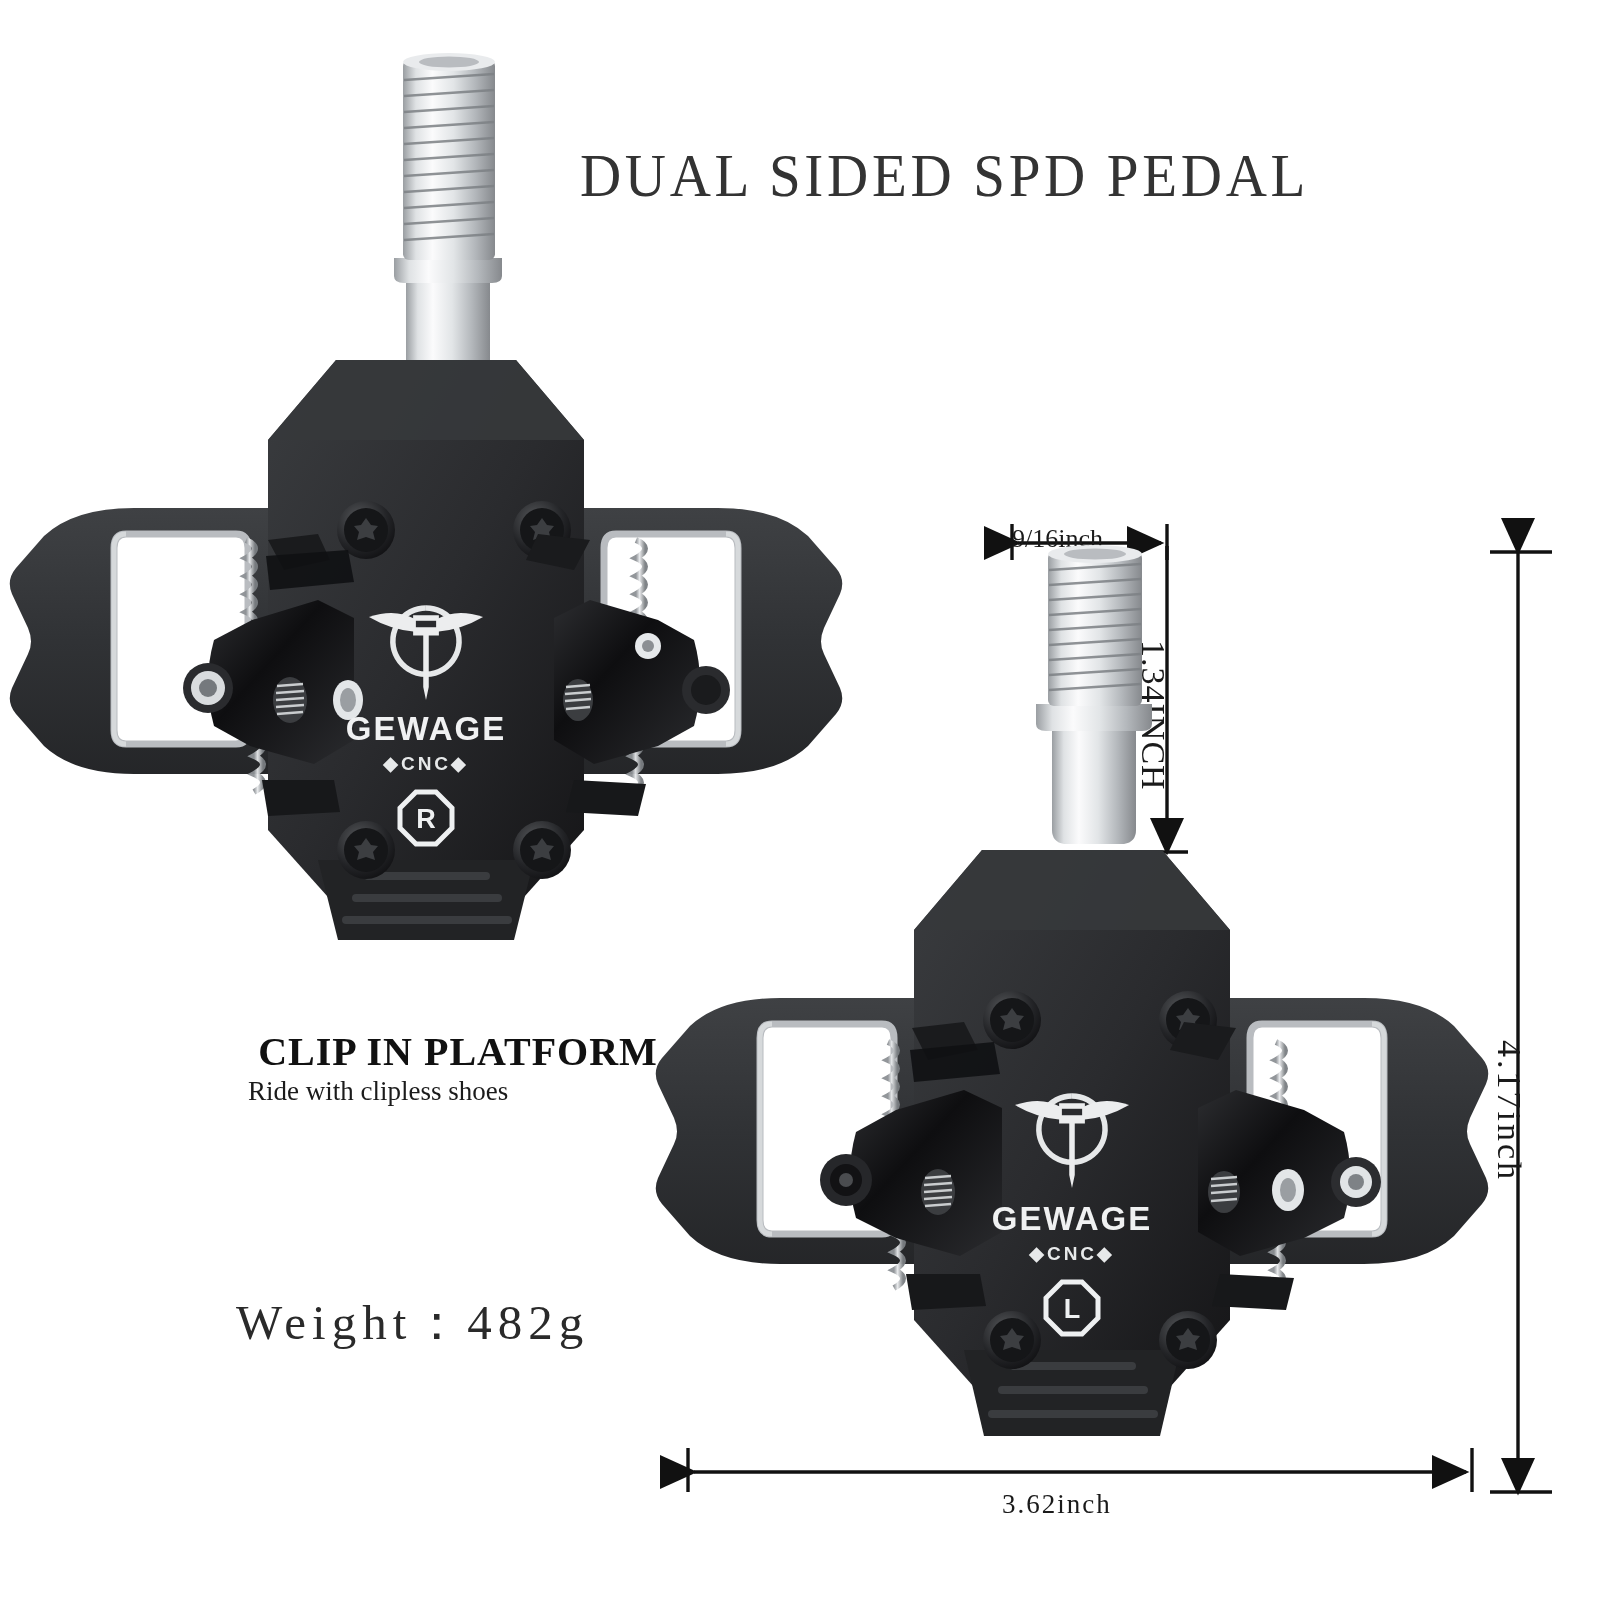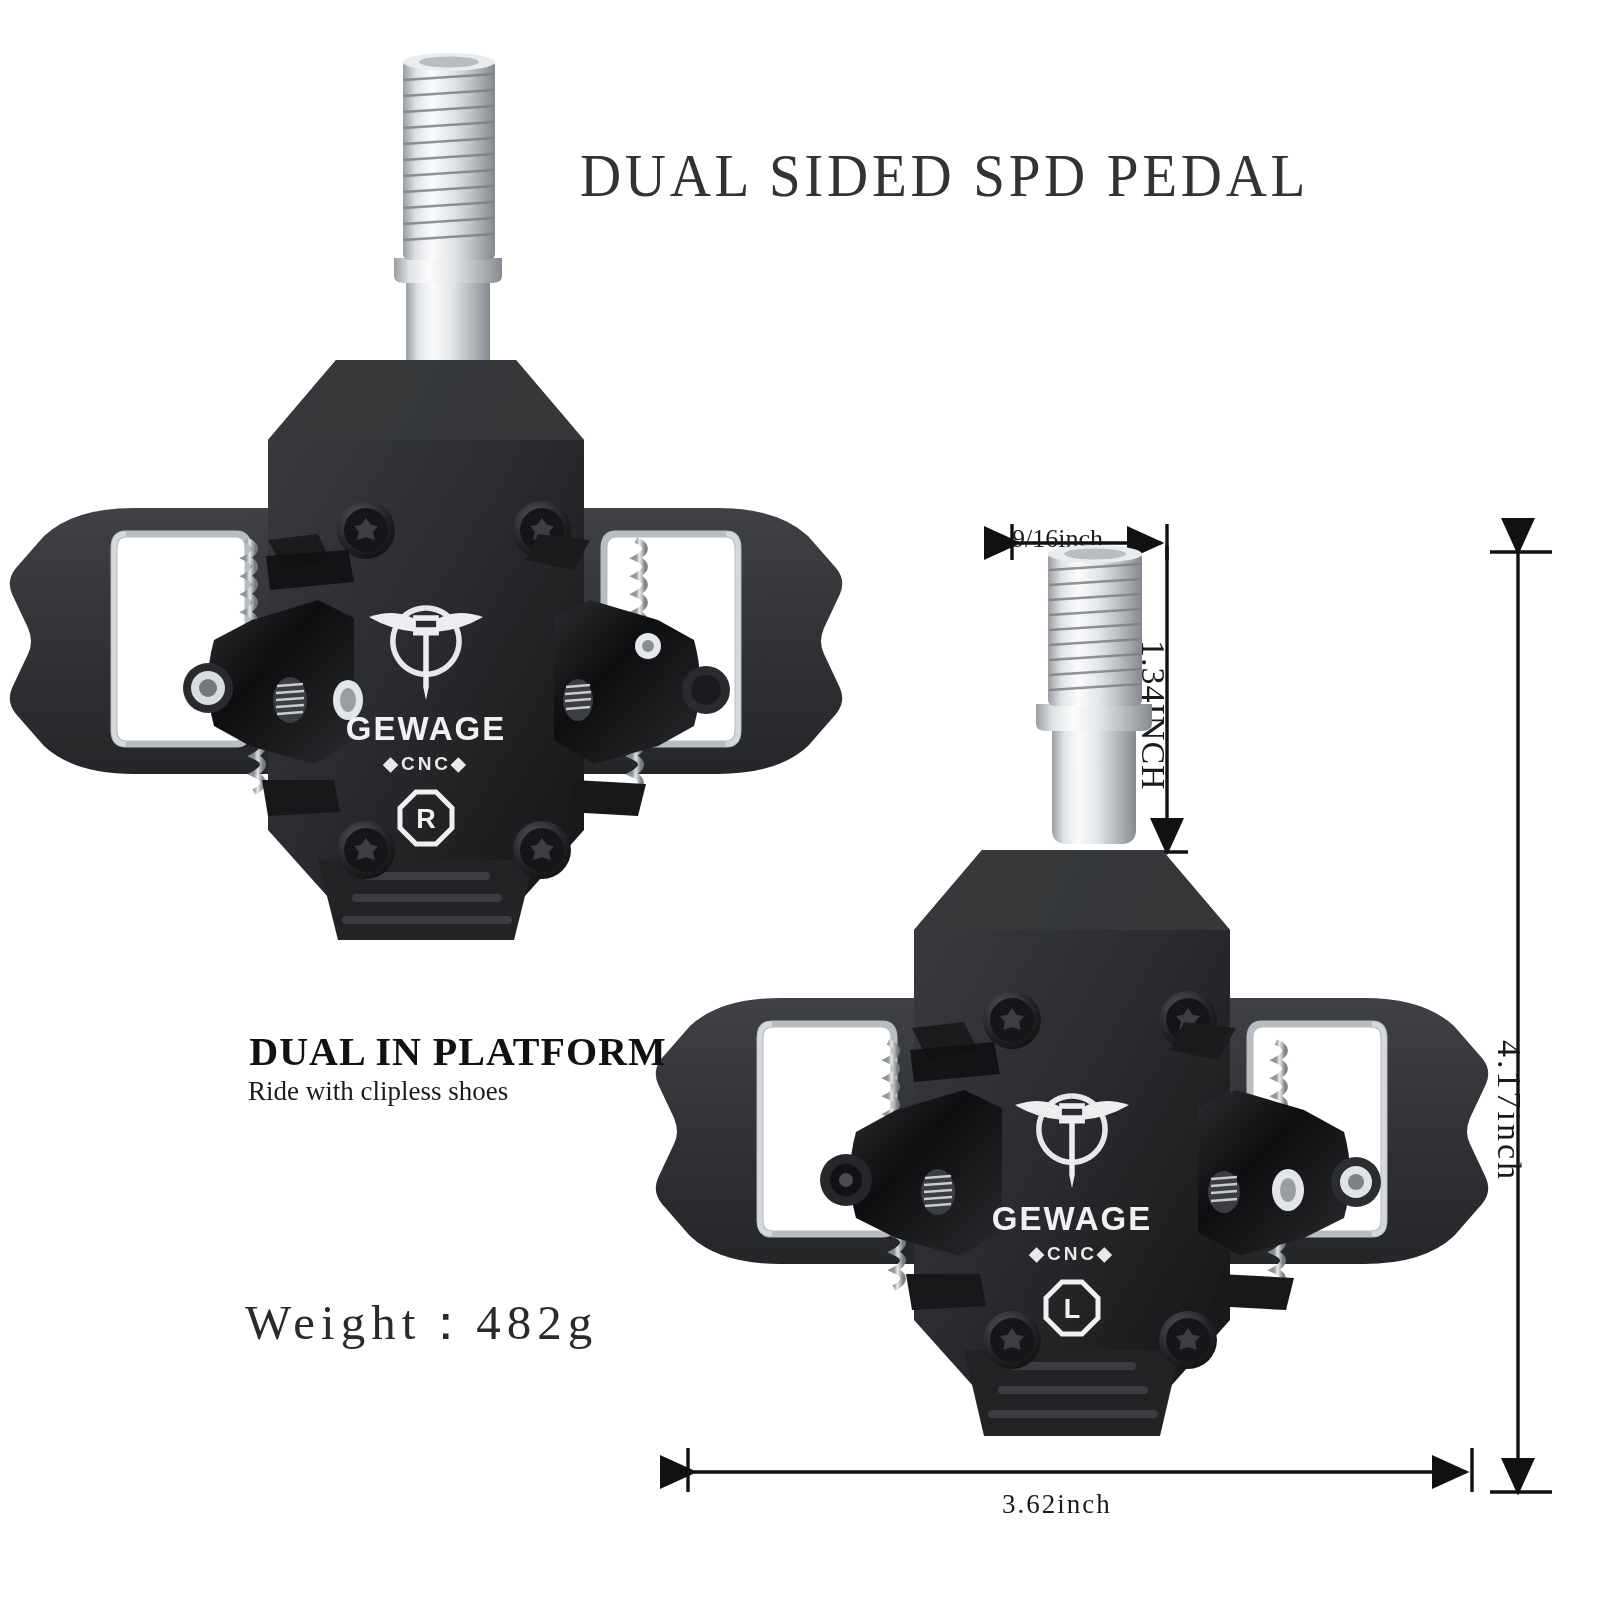--- a/index.html
+++ b/index.html
@@ -10,21 +10,21 @@
   
   .title{position:absolute;left:580px;top:140px;width:960px;
          font-family:"Liberation Serif",serif;font-size:62px;letter-spacing:4px;
          font-weight:400;color:#333;white-space:nowrap;
          transform:scaleX(.92);transform-origin:left center;}
   .cap-main{position:absolute;left:248px;top:1028px;width:420px;text-align:center;
             font-family:"Liberation Serif",serif;font-size:40px;font-weight:700;
             letter-spacing:1px;color:#111;}
   .cap-sub{position:absolute;left:248px;top:1076px;width:420px;text-align:left;
            font-family:"Liberation Serif",serif;font-size:27px;color:#1b1b1b;}
-  .weight{position:absolute;left:245px;top:1290px;
+  .weight{position:absolute;left:236px;top:1290px;
           font-family:"Liberation Serif",serif;font-size:49px;letter-spacing:6px;
           color:#2a2a2a;white-space:nowrap;}
 
   .dim-txt{position:absolute;font-family:"Liberation Serif",serif;color:#1a1a1a;
            white-space:nowrap;letter-spacing:1px;}
   #t-916{left:1012px;top:524px;font-size:26px;letter-spacing:0px;}
   #t-134{left:1172px;top:640px;font-size:34px;transform-origin:left top;
          transform:rotate(90deg);}
   #t-417{left:1528px;top:1040px;font-size:34px;letter-spacing:3px;
          transform-origin:left top;transform:rotate(90deg);}
@@ -567,17 +567,17 @@
           <text x="408" y="730" text-anchor="middle" font-family="Liberation Sans, sans-serif" font-size="19" font-weight="700" letter-spacing="3" fill="#e7e9ea">◆CNC◆</text>
           <g transform="translate(408,778)">
             <path d="M-10,-26 L10,-26 L26,-10 L26,10 L10,26 L-10,26 L-26,10 L-26,-10 Z" fill="none" stroke="#eef0f1" stroke-width="5"></path>
             <text x="0" y="10" text-anchor="middle" font-family="Liberation Sans, sans-serif" font-size="27" font-weight="700" fill="#eef0f1">L</text>
           </g>
         </g>
       </g>
     </svg>
   </div>
 
-  <div class="cap-main">DUAL IN PLATFORM</div>
+  <div class="cap-main">CLIP IN PLATFORM</div>
   <div class="cap-sub">Ride with clipless shoes</div>
   <div class="weight">Weight：482g</div>
 
 </div>
 
 </body></html>

